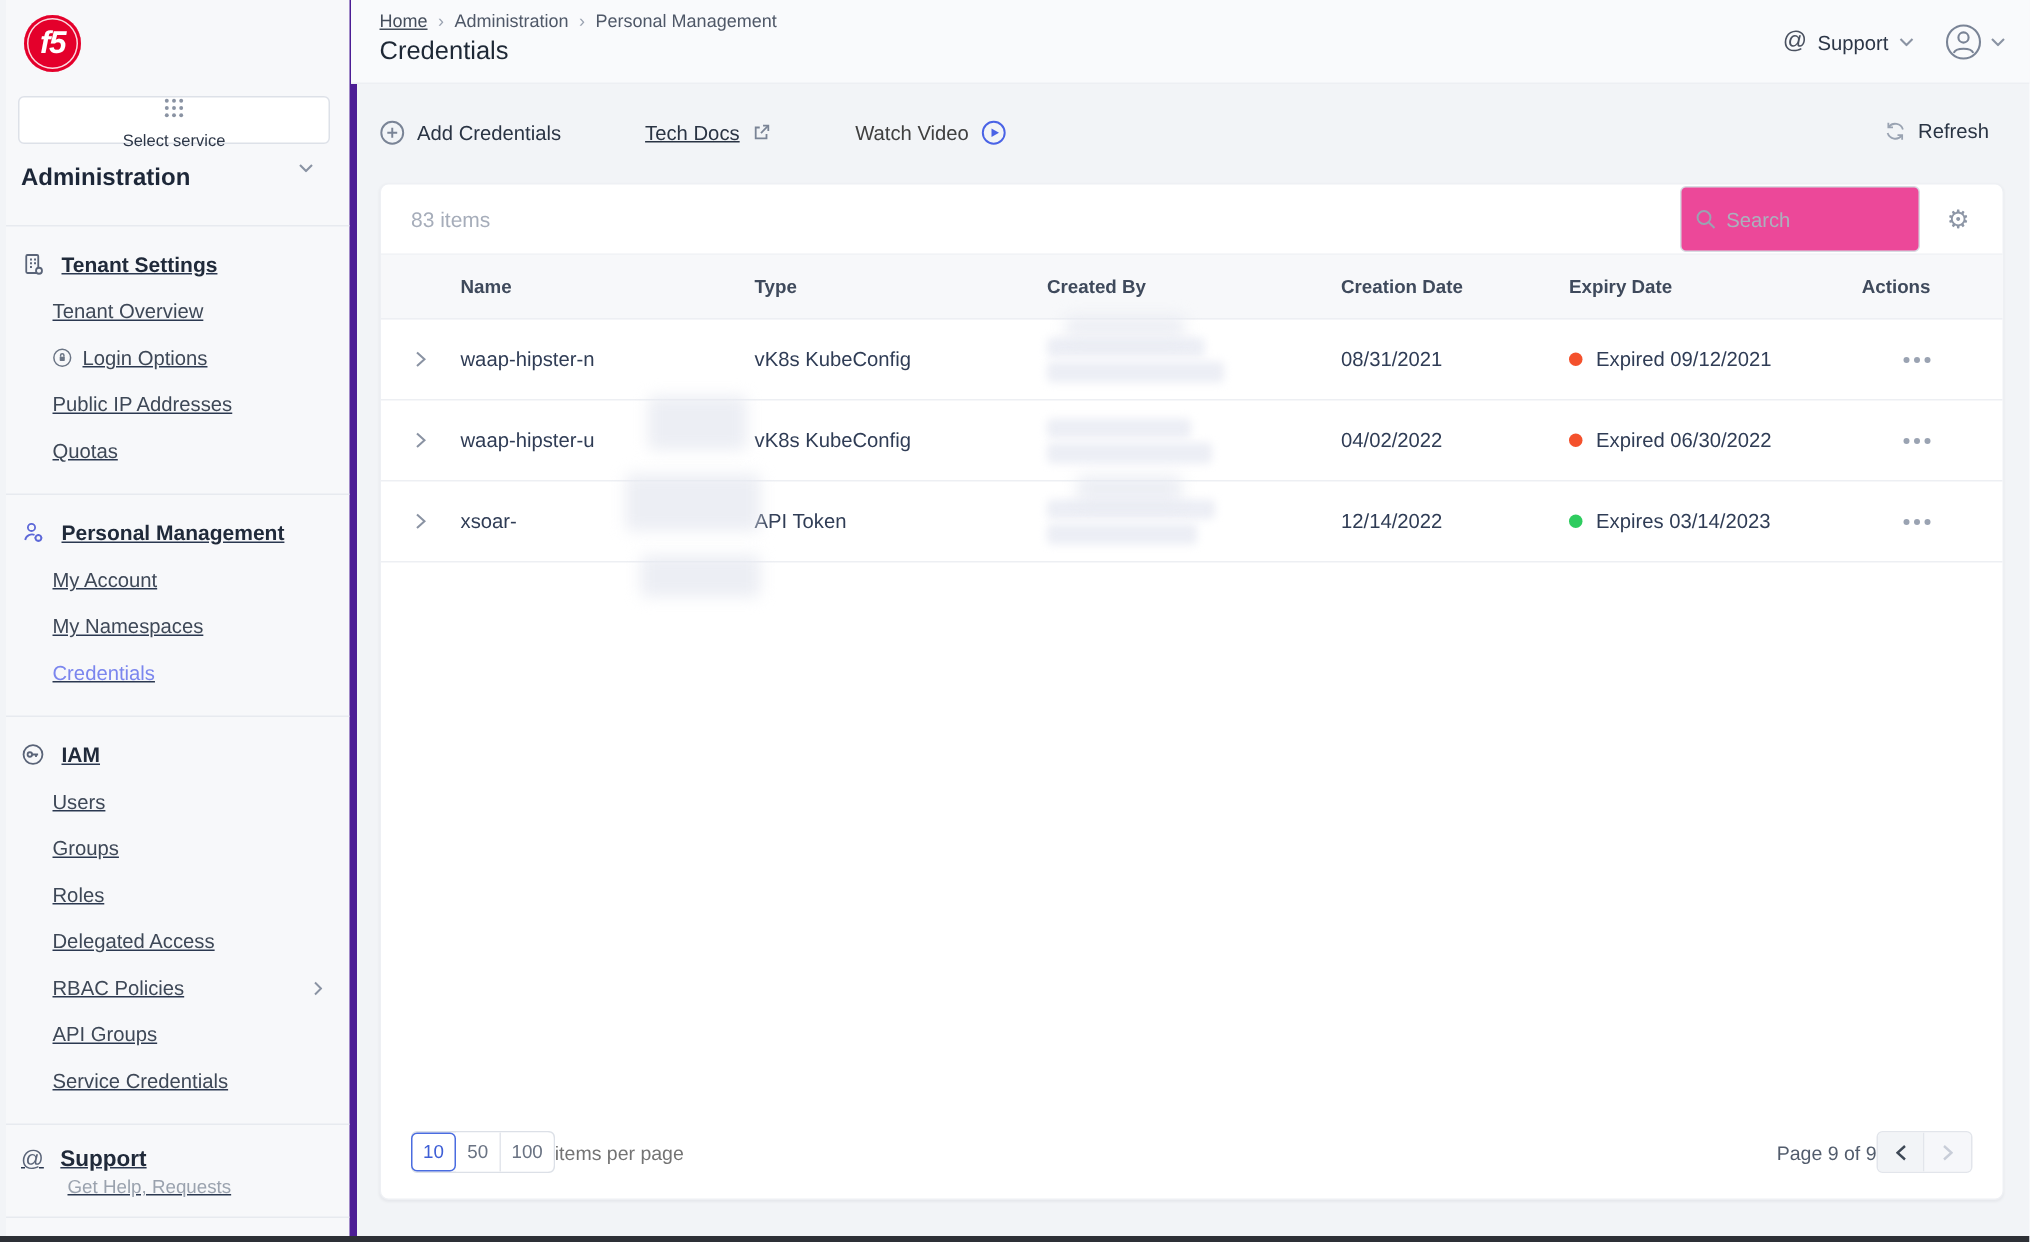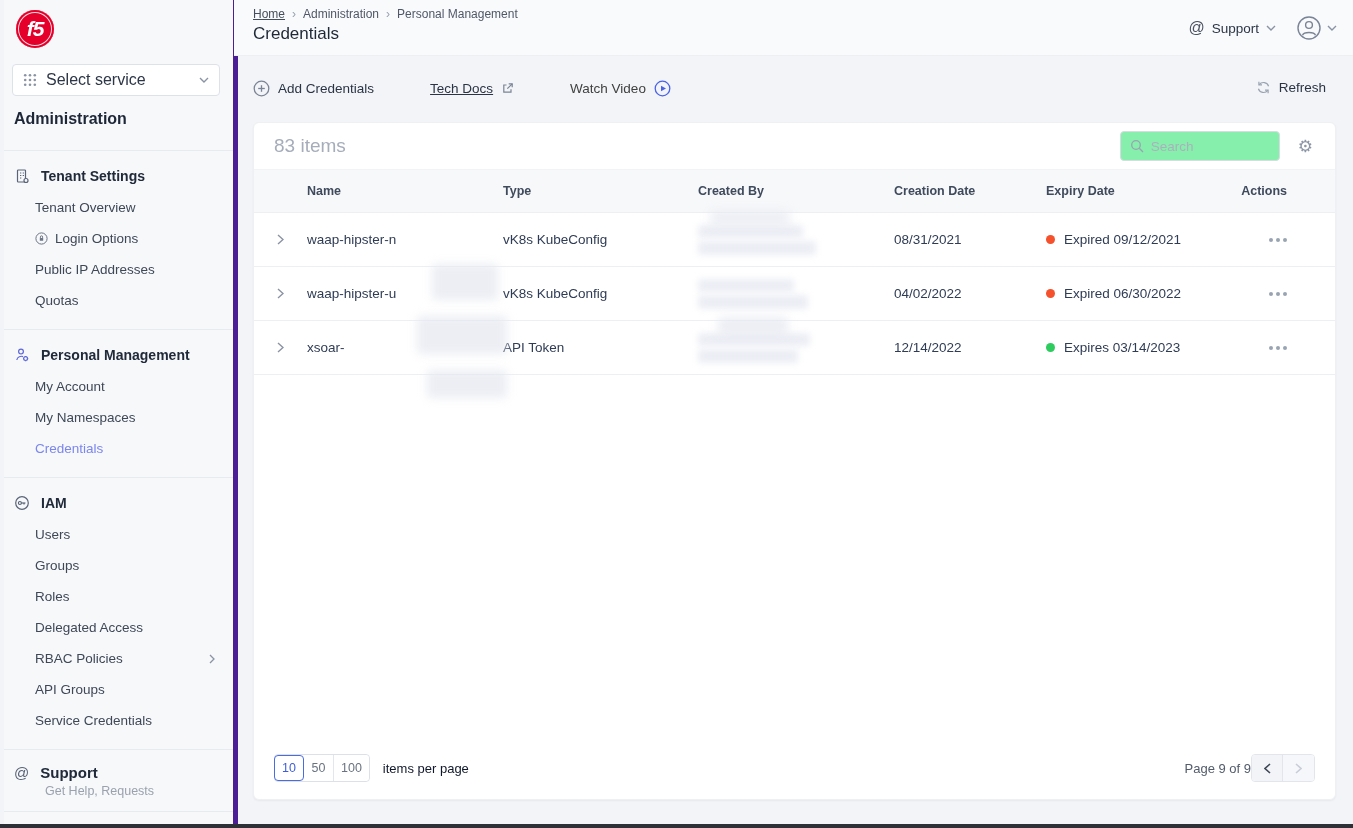--- a/index.html
+++ b/index.html
@@ -9,24 +9,24 @@
     background:#f2f4f7;
     position:relative;
     overflow:hidden;
     color:#2b3850;
   }
   svg { display:block; }
 
   
   .sidebar { position:absolute; left:4px; top:0; width:234px; height:828px; background:#f7f8fa; border-right:5px solid #4c1d95; }
   .logo { position:absolute; left:12px; top:10px; width:38px; height:38px; border-radius:50%; background:#e4002b; color:#fff; display:flex; align-items:center; justify-content:center; font-weight:bold; font-style:italic; font-size:21px; letter-spacing:-1px; box-shadow: inset 0 0 0 2px #e4002b, inset 0 0 0 3px rgba(255,255,255,.85); }
-  .service-select { position:absolute; left:8px; top:64px; width:208px; height:32px; background:#fff; border:1px solid #dde1e8; border-radius:4px; display:flex; align-items:center; gap:9px; padding:0 10px; font-size:16px; color:#2c3647; cursor:pointer; }
+  .service-select { position:absolute; left:8px; top:64px; width:208px; height:32px; background:#fff; border:1px solid #dde1e8; border-radius:4px; display:flex; align-items:center; gap:9px; padding:0 10px; font-size:11px; color:#2c3647; cursor:pointer;flex-direction:column; }
   .service-select .chev { margin-left:auto; color:#8a93a3; }
   .sb-title { position:absolute; left:10px; top:110px; font-size:16px; font-weight:bold; color:#1d2738; }
-  .sb-nav { position:absolute; top:150px; left:0; right:0; }
+  .sb-nav { position:absolute; top:150px; left:0; right:0;text-decoration:underline; }
   .sb-section { border-top:1px solid #e7eaef; padding:13px 0 13px; }
   .sb-heading { display:flex; align-items:center; gap:11px; padding:4px 10px 8px; font-size:14px; font-weight:bold; color:#202a3a; }
   .sb-heading .ico { color:#5a6478; display:flex; }
   .sb-heading .ico.tinted { color:#5d68d8; }
   .sb-item { display:flex; align-items:center; gap:7px; padding:8px 10px 8px 31px; font-size:13.5px; color:#3e4857; cursor:pointer; }
   .sb-item .mini { color:#6b7585; display:flex; }
   .sb-item.active { color:#7b86ee; }
   .sb-item .subchev { margin-left:auto; margin-right:8px; color:#8a93a3; }
   .sb-support { border-top:1px solid #e7eaef; border-bottom:1px solid #e7eaef; padding:14px 10px 13px; }
   .sb-support .row1 { display:flex; align-items:center; gap:11px; font-size:15px; font-weight:bold; color:#202a3a; }
@@ -52,22 +52,22 @@
   .tb-btn .ico { color:#7a8496; display:flex; }
   .tb-link { text-decoration:underline; }
   .tb-video { color:#404040; }
   .tb-video .ico { color:#4a63e6; }
   .refresh-btn { position:absolute; right:27px; top:24px; display:flex; align-items:center; gap:8px; font-size:13.5px; color:#2a3444; cursor:pointer; }
   .refresh-btn .ico { color:#9aa3b2; display:flex; }
 
   
   .card { position:absolute; left:253px; top:122px; width:1083px; height:678px; background:#fff; border:1px solid #eef0f4; border-radius:6px; box-shadow:0 1px 2px rgba(16,24,40,.05); }
   .card-toolbar { height:46px; display:flex; align-items:center; padding:0 22px 0 20px; }
-  .items-count { font-size:19px; color:#a6adba; }
-  .search-box { margin-left:auto; width:160px; height:30px; border:1px solid #d7dbe2; border-radius:4px; background:#86efac; display:flex; align-items:center; gap:7px; padding:0 9px; }
+  .items-count { font-size:14px; color:#a6adba; }
+  .search-box { margin-left:auto; width:160px; height:44px; border:1px solid #d7dbe2; border-radius:4px; background:#ec4899; display:flex; align-items:center; gap:7px; padding:0 9px; }
   .search-box .ico { color:#9aa3b2; display:flex; }
   .search-box input { border:none; outline:none; width:110px; font-size:13.5px; font-family:"Liberation Sans",sans-serif; color:#2b3850; background:transparent; }
   .search-box input::placeholder { color:#aab1bd; }
   .gear { margin-left:18px; font-size:17px; color:#8d96a6; cursor:pointer; line-height:1; }
 
   .grid-cols { display:grid; grid-template-columns:53px 196px 195px 196px 152px 146px 1fr; align-items:center; }
   .thead { height:44px; background:#f7f8fa; border-top:1px solid #f1f3f6; border-bottom:1px solid #edeff3; font-size:12.5px; font-weight:bold; color:#3f4a5c; }
   .thead .th-actions { text-align:right; padding-right:48px; }
   .trow { height:54px; border-bottom:1px solid #edeff3; font-size:13.5px; color:#2f3c55; position:relative; }
   .expand-cell { display:flex; justify-content:center; color:#8a93a3; cursor:pointer; }
@@ -82,21 +82,21 @@
   .actions-cell { display:flex; justify-content:flex-end; padding-right:46px; }
   .dots { display:inline-flex; gap:3px; cursor:pointer; padding:4px 2px; }
   .dots i { width:4px; height:4px; border-radius:50%; background:#9aa3b2; }
 
   
   .card-footer { position:absolute; left:0; right:0; bottom:0; height:62px; display:flex; align-items:center; padding:0 20px; }
   .size-group { display:flex; align-items:center; background:#fff; border:1px solid #dce0e7; border-radius:4px; }
   .size-btn { min-width:30px; height:26px; display:flex; align-items:center; justify-content:center; font-size:12.5px; color:#6a7383; background:#fff; border-right:1px solid #e3e6ec; cursor:pointer; padding:0 7px; }
   .size-btn:last-child { border-right:none; border-radius:0 4px 4px 0; }
   .size-btn.active { border:1px solid #4a6ce0; color:#3f5fd6; border-radius:4px; margin:-1px 0 -1px -1px; background:#fff; z-index:1; }
-  .ipp-label { margin-left:13px; font-size:13px; color:#0f172a; }
+  .ipp-label { font-size:13px; color:#737373; }
   .footer-right { margin-left:auto; display:flex; align-items:center; }
   .page-status { font-size:13px; color:#525c6c; }
   .pager { display:flex; border:1px solid #e2e5eb; border-radius:4px; overflow:hidden; }
   .pager .pg { width:31px; height:26px; display:flex; align-items:center; justify-content:center; }
   .pg-prev { background:#f2f4f7; color:#3e4856; border-right:1px solid #e2e5eb; cursor:pointer; }
   .pg-next { background:#f6f7fa; color:#c8cdd8; cursor:default; }
 
   .bottom-strip { position:absolute; left:0; bottom:0; width:1353px; height:4px; background:#2d3036; z-index:20; }
 </style>
 </head>

